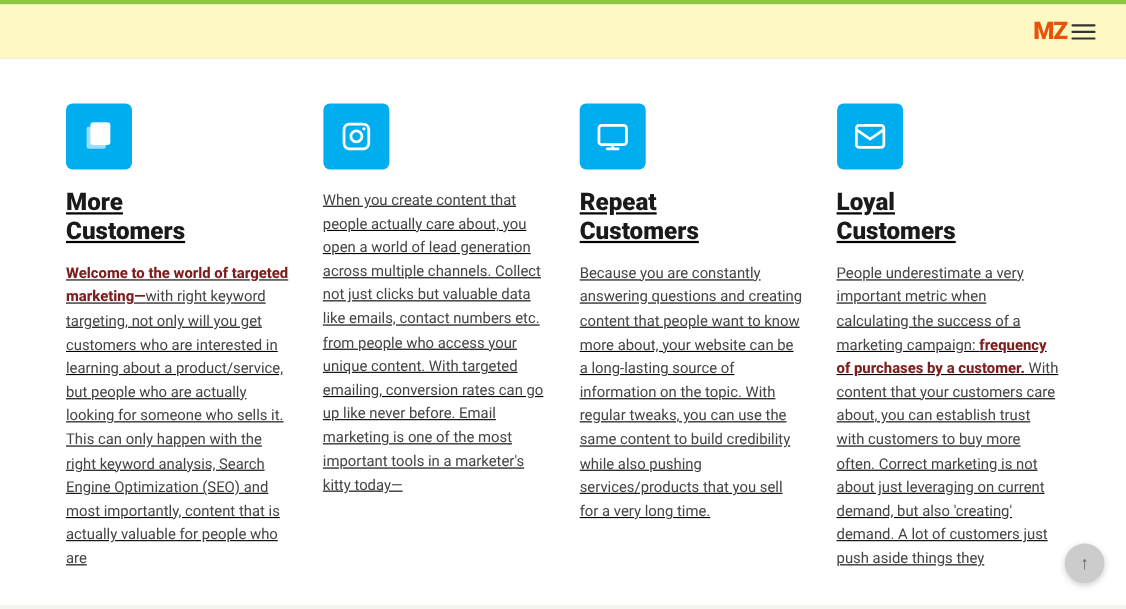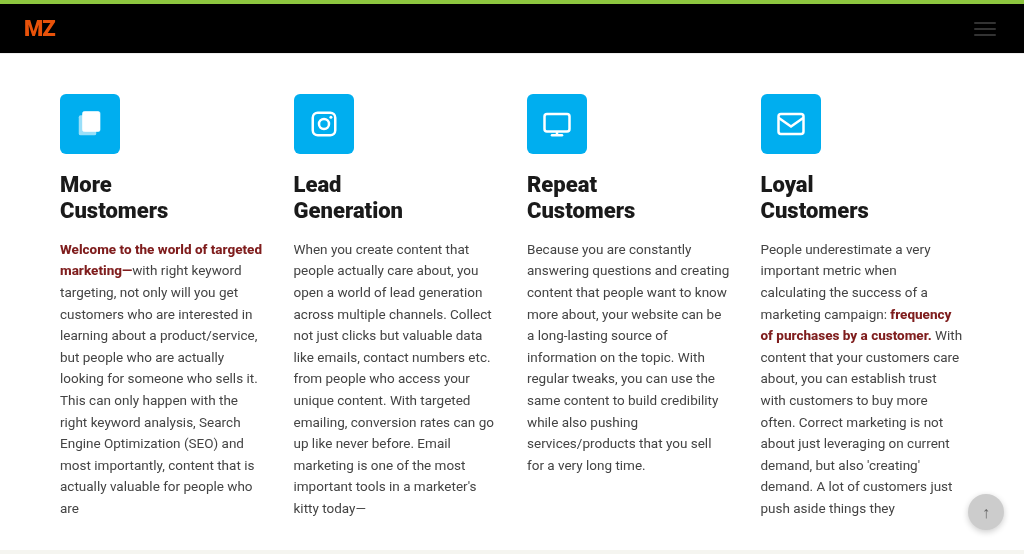--- a/index.html
+++ b/index.html
@@ -12,24 +12,24 @@
 
     
     .top-bar {
       height: 4px;
       background: #8dc63f;
       width: 100%;
     }
 
     
     .header {
-      background: #000000;
+      background: #fef9c3;
       display: flex;
       align-items: center;
-      justify-content: space-between;
+      justify-content: flex-end;
       padding: 12px 24px;
       border-bottom: 1px solid #eee;
     }
 
     .logo {
       font-weight: 900;
       font-size: 22px;
       color: #e8520a;
       letter-spacing: -1px;
     }
@@ -58,20 +58,21 @@
     .cards-grid {
       display: grid;
       grid-template-columns: repeat(4, 1fr);
       gap: 30px;
     }
 
     
     .card {
       display: flex;
       flex-direction: column;
+      text-decoration: underline;
     }
 
     .card-icon {
       width: 60px;
       height: 60px;
       background: #00aeef;
       border-radius: 6px;
       display: flex;
       align-items: center;
       justify-content: center;
@@ -159,21 +160,20 @@
 
     <div class="card">
       <div class="card-icon">
 
         <svg viewBox="0 0 24 24" xmlns="http://www.w3.org/2000/svg">
           <rect x="3" y="3" width="18" height="18" rx="4" fill="none" stroke="white" stroke-width="2"></rect>
           <circle cx="12" cy="12" r="4" fill="none" stroke="white" stroke-width="2"></circle>
           <circle cx="17.5" cy="6.5" r="1.2" fill="white"></circle>
         </svg>
       </div>
-      <div class="card-title">Lead<br>Generation</div>
       <div class="card-body">
         When you create content that people actually care about, you open a world of lead generation across multiple channels. Collect not just clicks but valuable data like emails, contact numbers etc. from people who access your unique content. With targeted emailing, conversion rates can go up like never before. Email marketing is one of the most important tools in a marketer's kitty today—
       </div>
     </div>
 
     <div class="card">
       <div class="card-icon">
 
         <svg viewBox="0 0 24 24" xmlns="http://www.w3.org/2000/svg">
           <rect x="2" y="4" width="20" height="14" rx="2" fill="none" stroke="white" stroke-width="2"></rect>

